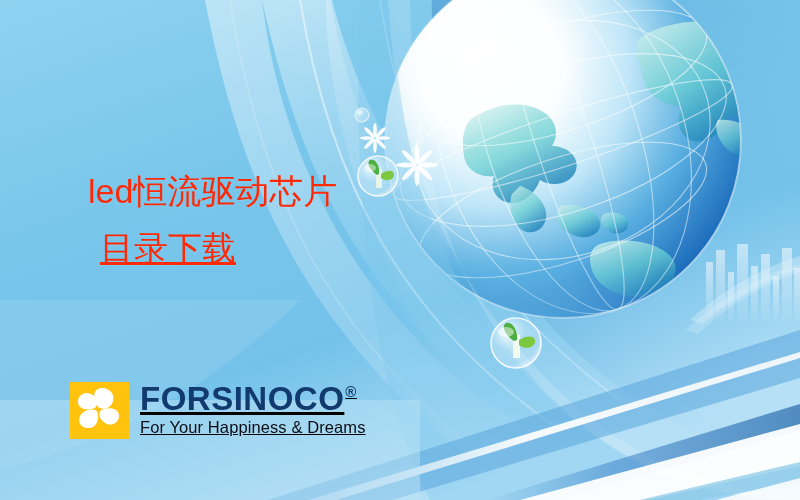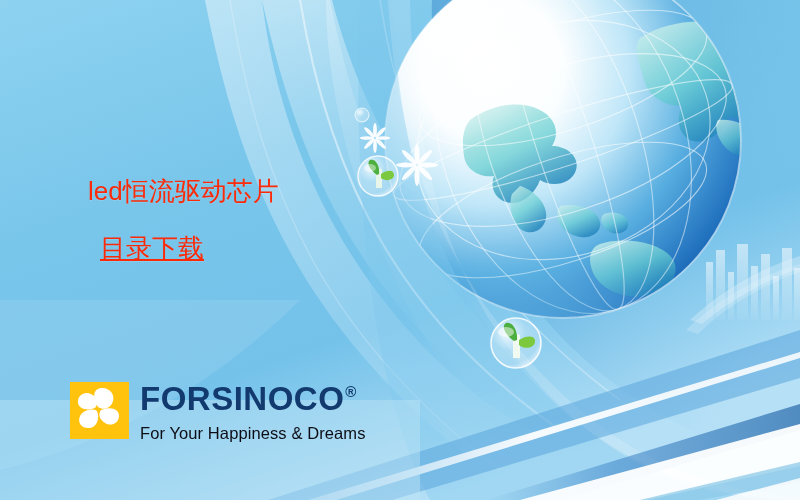--- a/index.html
+++ b/index.html
@@ -23,21 +23,21 @@
     width: 800px; height: 500px;
     display: block;
   }
 
   
   .headline {
     position: absolute;
     left: 88px;
     top: 163px;
     color: #fb2a08;
-    font-size: 26px;
+    font-size: 34px;
     line-height: 57px;
     font-weight: 400;
     letter-spacing: 0px;
     white-space: nowrap;
     text-shadow: 0 1px 0 rgba(255,255,255,0.12);
   }
   .headline .line2 {
     display: block;
     padding-left: 12px;
     text-decoration: underline;
@@ -57,20 +57,21 @@
     background: #ffc20d;
     flex: 0 0 auto;
     position: relative;
   }
   .logo-mark svg { display: block; }
   .logo-text {
     margin-left: 11px;
     display: flex;
     flex-direction: column;
     justify-content: flex-start;
+    text-decoration: underline;
   }
   .logo-word {
     color: #123a6e;
     font-size: 33px;
     font-weight: bold;
     letter-spacing: 0.5px;
     line-height: 34px;
     white-space: nowrap;
     display: flex;
     align-items: flex-start;
@@ -78,21 +79,21 @@
   .logo-reg {
     font-size: 15px;
     line-height: 15px;
     margin-left: 1px;
     margin-top: 2px;
   }
   .logo-tagline {
     color: #0d0d15;
     font-size: 16.5px;
     line-height: 20px;
-    margin-top: 7px;
+    margin-top: 1px;
     letter-spacing: 0.1px;
     white-space: nowrap;
   }
 </style>
 </head>
 <body>
 
 <div id="stage">
 
   <svg class="bg-svg" viewBox="0 0 800 500">

